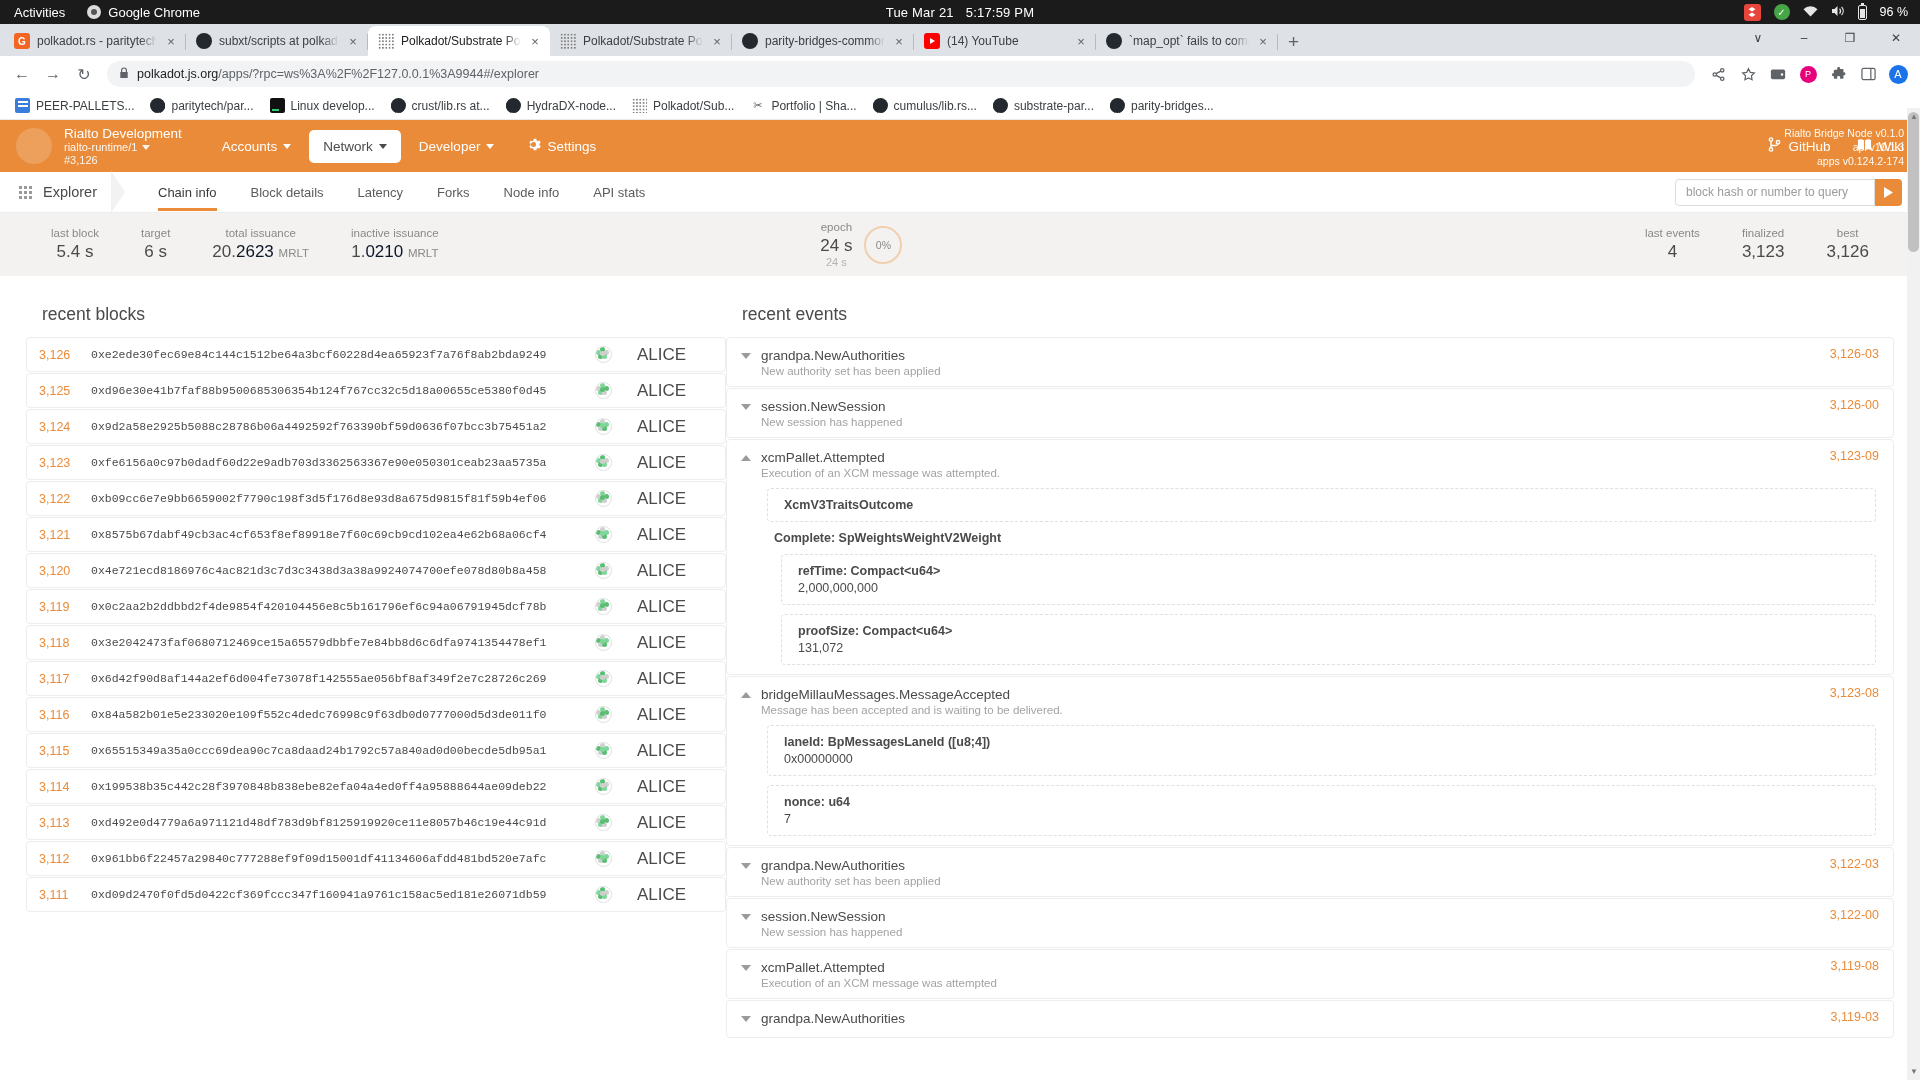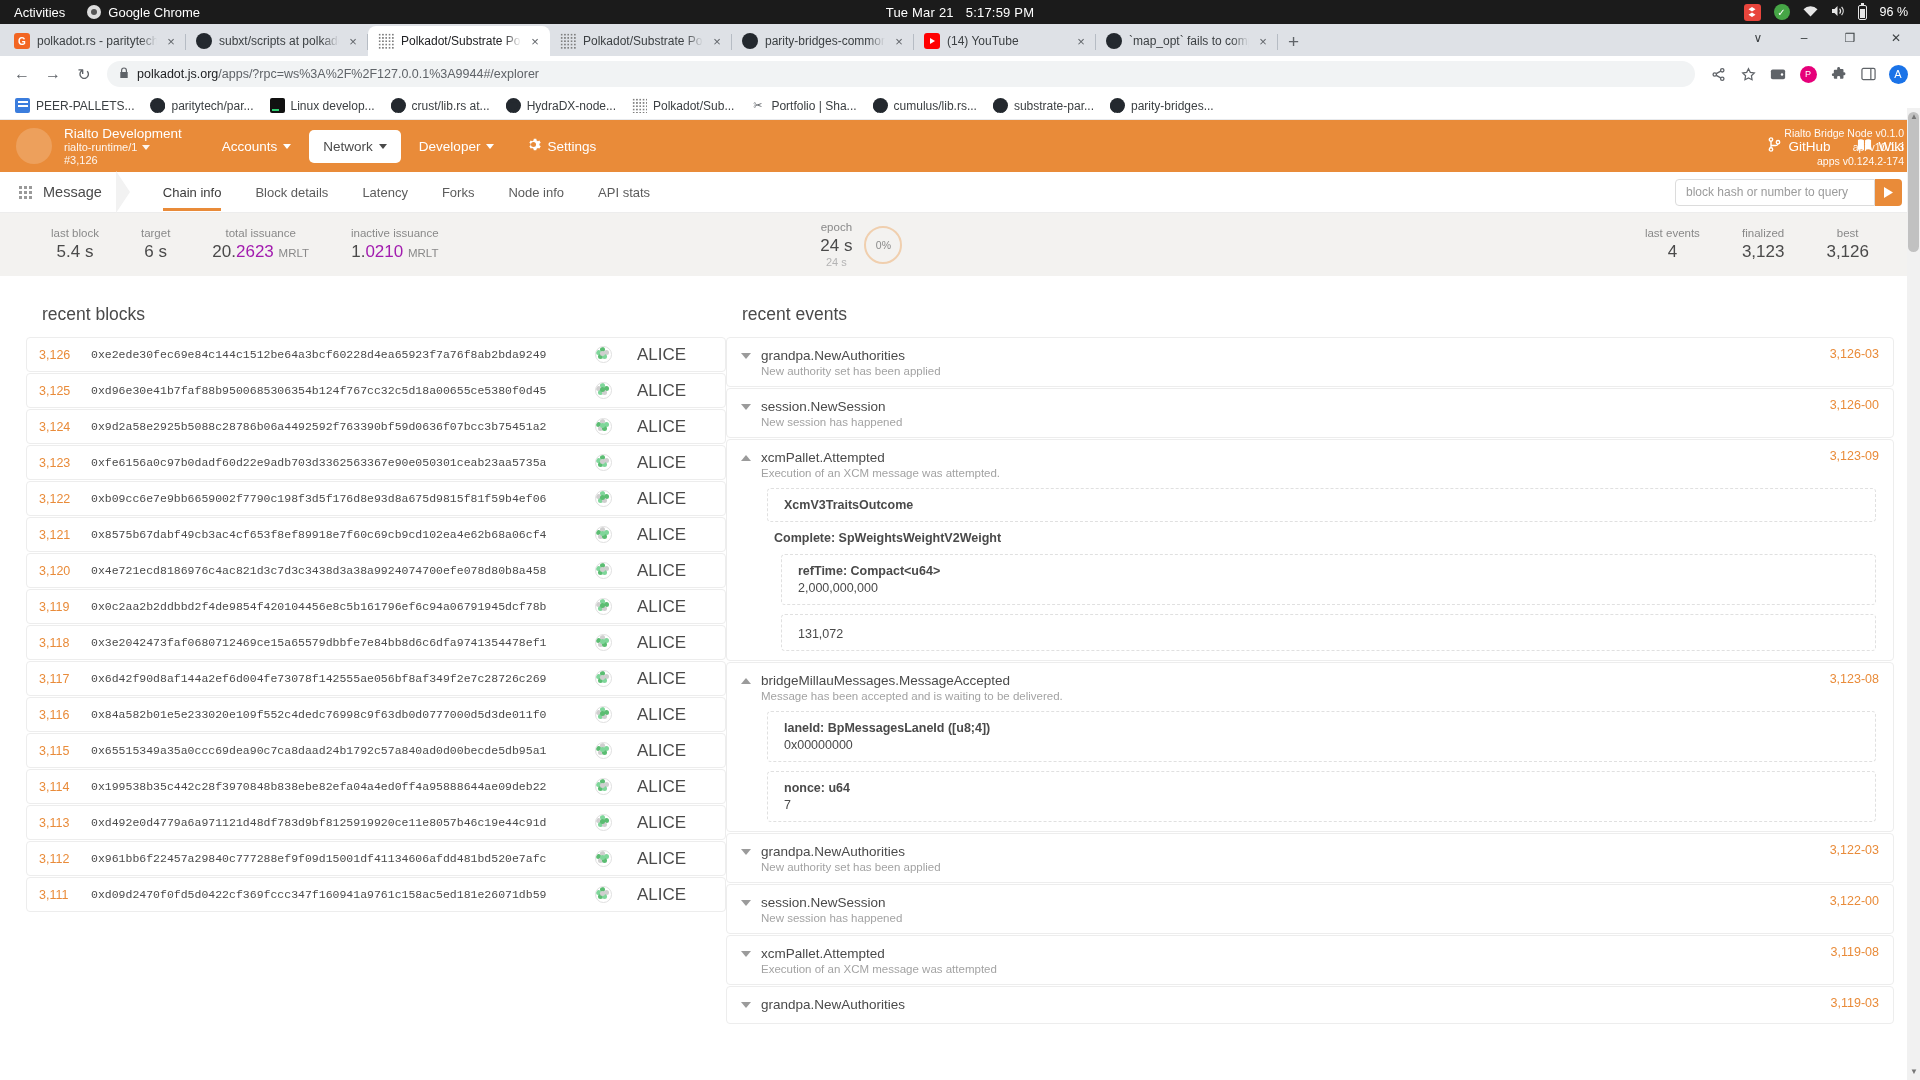--- a/index.html
+++ b/index.html
@@ -220,21 +220,21 @@
   }
 
   
   .statsbar {
     background: #f3f2f0; height: 63px; display: flex; align-items: center;
     padding: 0 30px; gap: 0;
   }
   .stat { text-align: center; padding: 0 21px; }
   .stat-label { font-size: 11.5px; color: #898989; margin-bottom: 3px; }
   .stat-val { font-size: 17px; color: #4a4a4a; }
-  .stat-val .dim { color: #a21caf; }
+  .stat-val .dim { color: #0f172a; }
   .stat-val .unit { font-size: 11.5px; color: #898989; }
   .stat-epoch { display: flex; align-items: center; gap: 12px; margin: 0 auto; }
   .epoch-ring {
     width: 38px; height: 38px; border-radius: 50%;
     border: 2px solid #f0cfae; display: flex; align-items: center;
     justify-content: center; font-size: 10.5px; color: #8a8a8a;
   }
   .epoch-sub { font-size: 11px; color: #b4b4b4; }
   .stats-right { display: flex; align-items: center; margin-left: auto; }
 
@@ -596,21 +596,21 @@
   <div class="version-block">
     <div>Rialto Bridge Node v0.1.0</div>
     <div>api v10.1.3</div>
     <div>apps v0.124.2-174</div>
   </div>
 </div>
 
 <div class="subnav">
   <div class="subnav-title">
     <span class="grid-ico"></span>
-    <span>Message</span>
+    <span>Explorer</span>
   </div>
   <div class="subnav-sep"></div>
 
   <div class="subtab active">Chain info</div>
   <div class="subtab">Block details</div>
   <div class="subtab">Latency</div>
   <div class="subtab">Forks</div>
   <div class="subtab">Node info</div>
   <div class="subtab">API stats</div>
 
@@ -940,20 +940,21 @@
           </div>
           <div class="ev-detail">
             <div class="ev-k">XcmV3TraitsOutcome</div>
           </div>
           <div class="ev-sub-label">Complete: SpWeightsWeightV2Weight</div>
           <div class="ev-detail nested">
             <div class="ev-k">refTime: Compact&lt;u64&gt;</div>
             <div class="ev-v">2,000,000,000</div>
           </div>
           <div class="ev-detail nested">
+            <div class="ev-k">proofSize: Compact&lt;u64&gt;</div>
             <div class="ev-v">131,072</div>
           </div>
         </div>
         <div class="event-item">
           <span class="event-tag">3,123-08</span>
           <div class="event-head">
             <span class="tri up"></span>
             <span><span class="event-name">bridgeMillauMessages.MessageAccepted</span><div class="event-desc">Message has been accepted and is waiting to be delivered.</div></span>
           </div>
           <div class="ev-detail">

